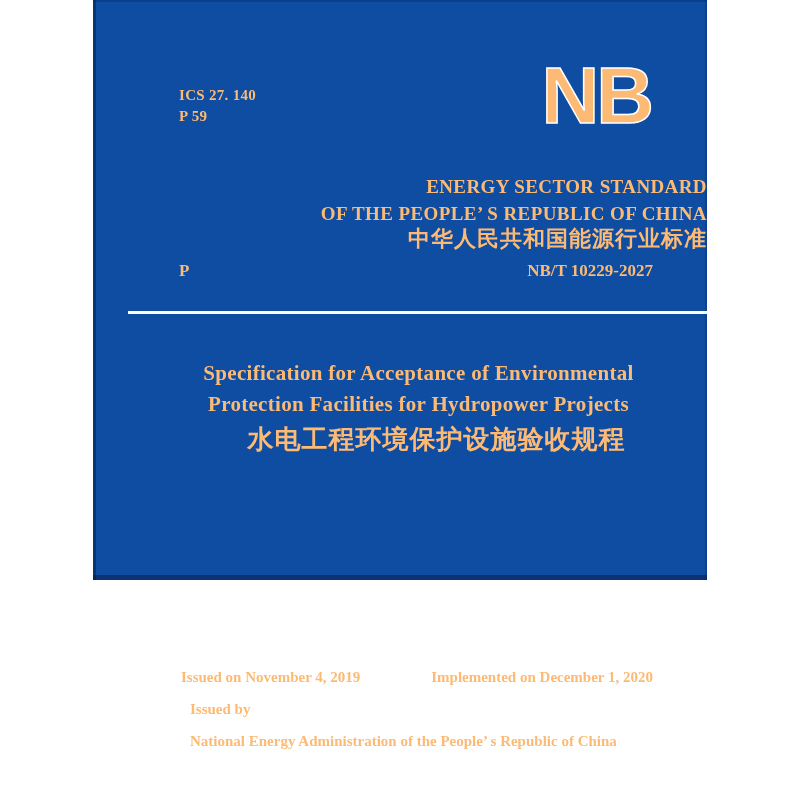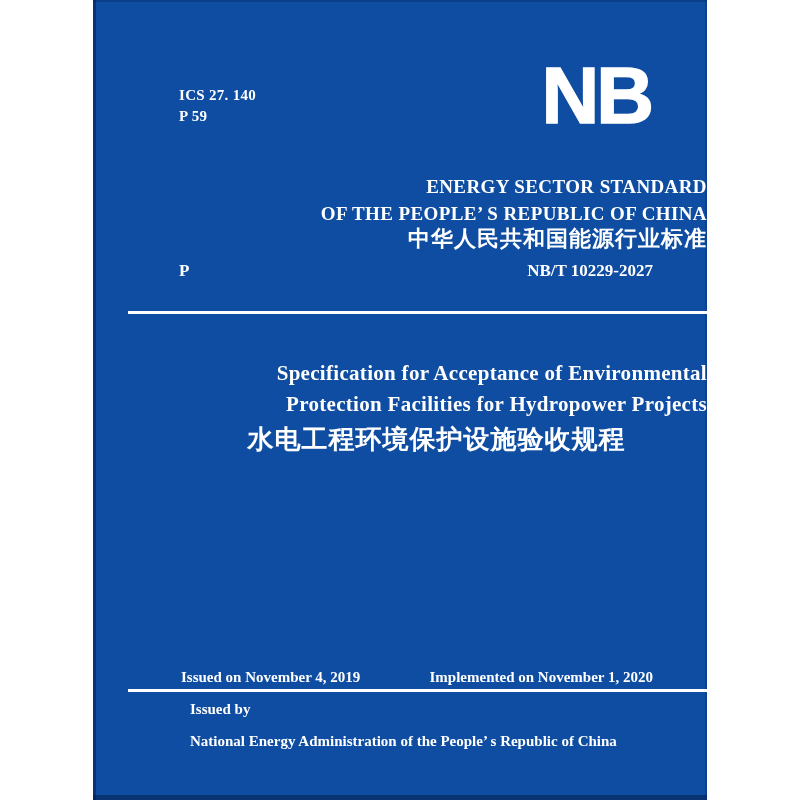--- a/index.html
+++ b/index.html
@@ -13,23 +13,23 @@
     height: 800px;
     background: #ffffff;
     overflow: hidden;
     font-family: "Liberation Serif", serif;
   }
   .cover {
     position: absolute;
     left: 93px;
     top: 0;
     width: 614px;
-    height: 800px;
+    height: 580px;
     background: #0E4DA1;
-    color: #ffffff;
+    color: #fdba74;
     box-shadow:
       inset 3px 0 0 rgba(5, 25, 70, 0.45),
       inset 0 -5px 0 rgba(5, 25, 70, 0.50),
       inset 0 2px 0 rgba(5, 25, 70, 0.25),
       inset -2px 0 0 rgba(5, 25, 70, 0.20);
   }
   .ics-block {
     position: absolute;
     left: 86px;
     top: 85px;
@@ -94,21 +94,20 @@
     left: 37px;
     right: 0;
     top: 358px;
     text-align: center;
   }
   .title-en {
     font-size: 21px;
     font-weight: bold;
     line-height: 31px;
     letter-spacing: 0.3px;
-    text-align: right;
   }
   .title-zh {
     font-family: "DejaVu Sans", sans-serif;
     font-size: 26px;
     font-weight: bold;
     line-height: 34px;
     letter-spacing: 1px;
     margin-top: 2px;
     transform: translateX(18px);
   }
@@ -163,21 +162,21 @@
     <div class="rule rule-top"></div>
 
     <div class="title-block">
       <div class="title-en">Specification for Acceptance of Environmental</div>
       <div class="title-en">Protection Facilities for Hydropower Projects</div>
       <div class="title-zh">水电工程环境保护设施验收规程</div>
     </div>
 
     <div class="footer-dates">
       <span>Issued on November 4, 2019</span>
-      <span>Implemented on November 1, 2020</span>
+      <span>Implemented on December 1, 2020</span>
     </div>
 
     <div class="rule rule-bottom"></div>
 
     <div class="footer-issuedby">
       <span>Issued by</span>
       <span>National Energy Administration of the People’ s Republic of China</span>
     </div>
 
   </div>

